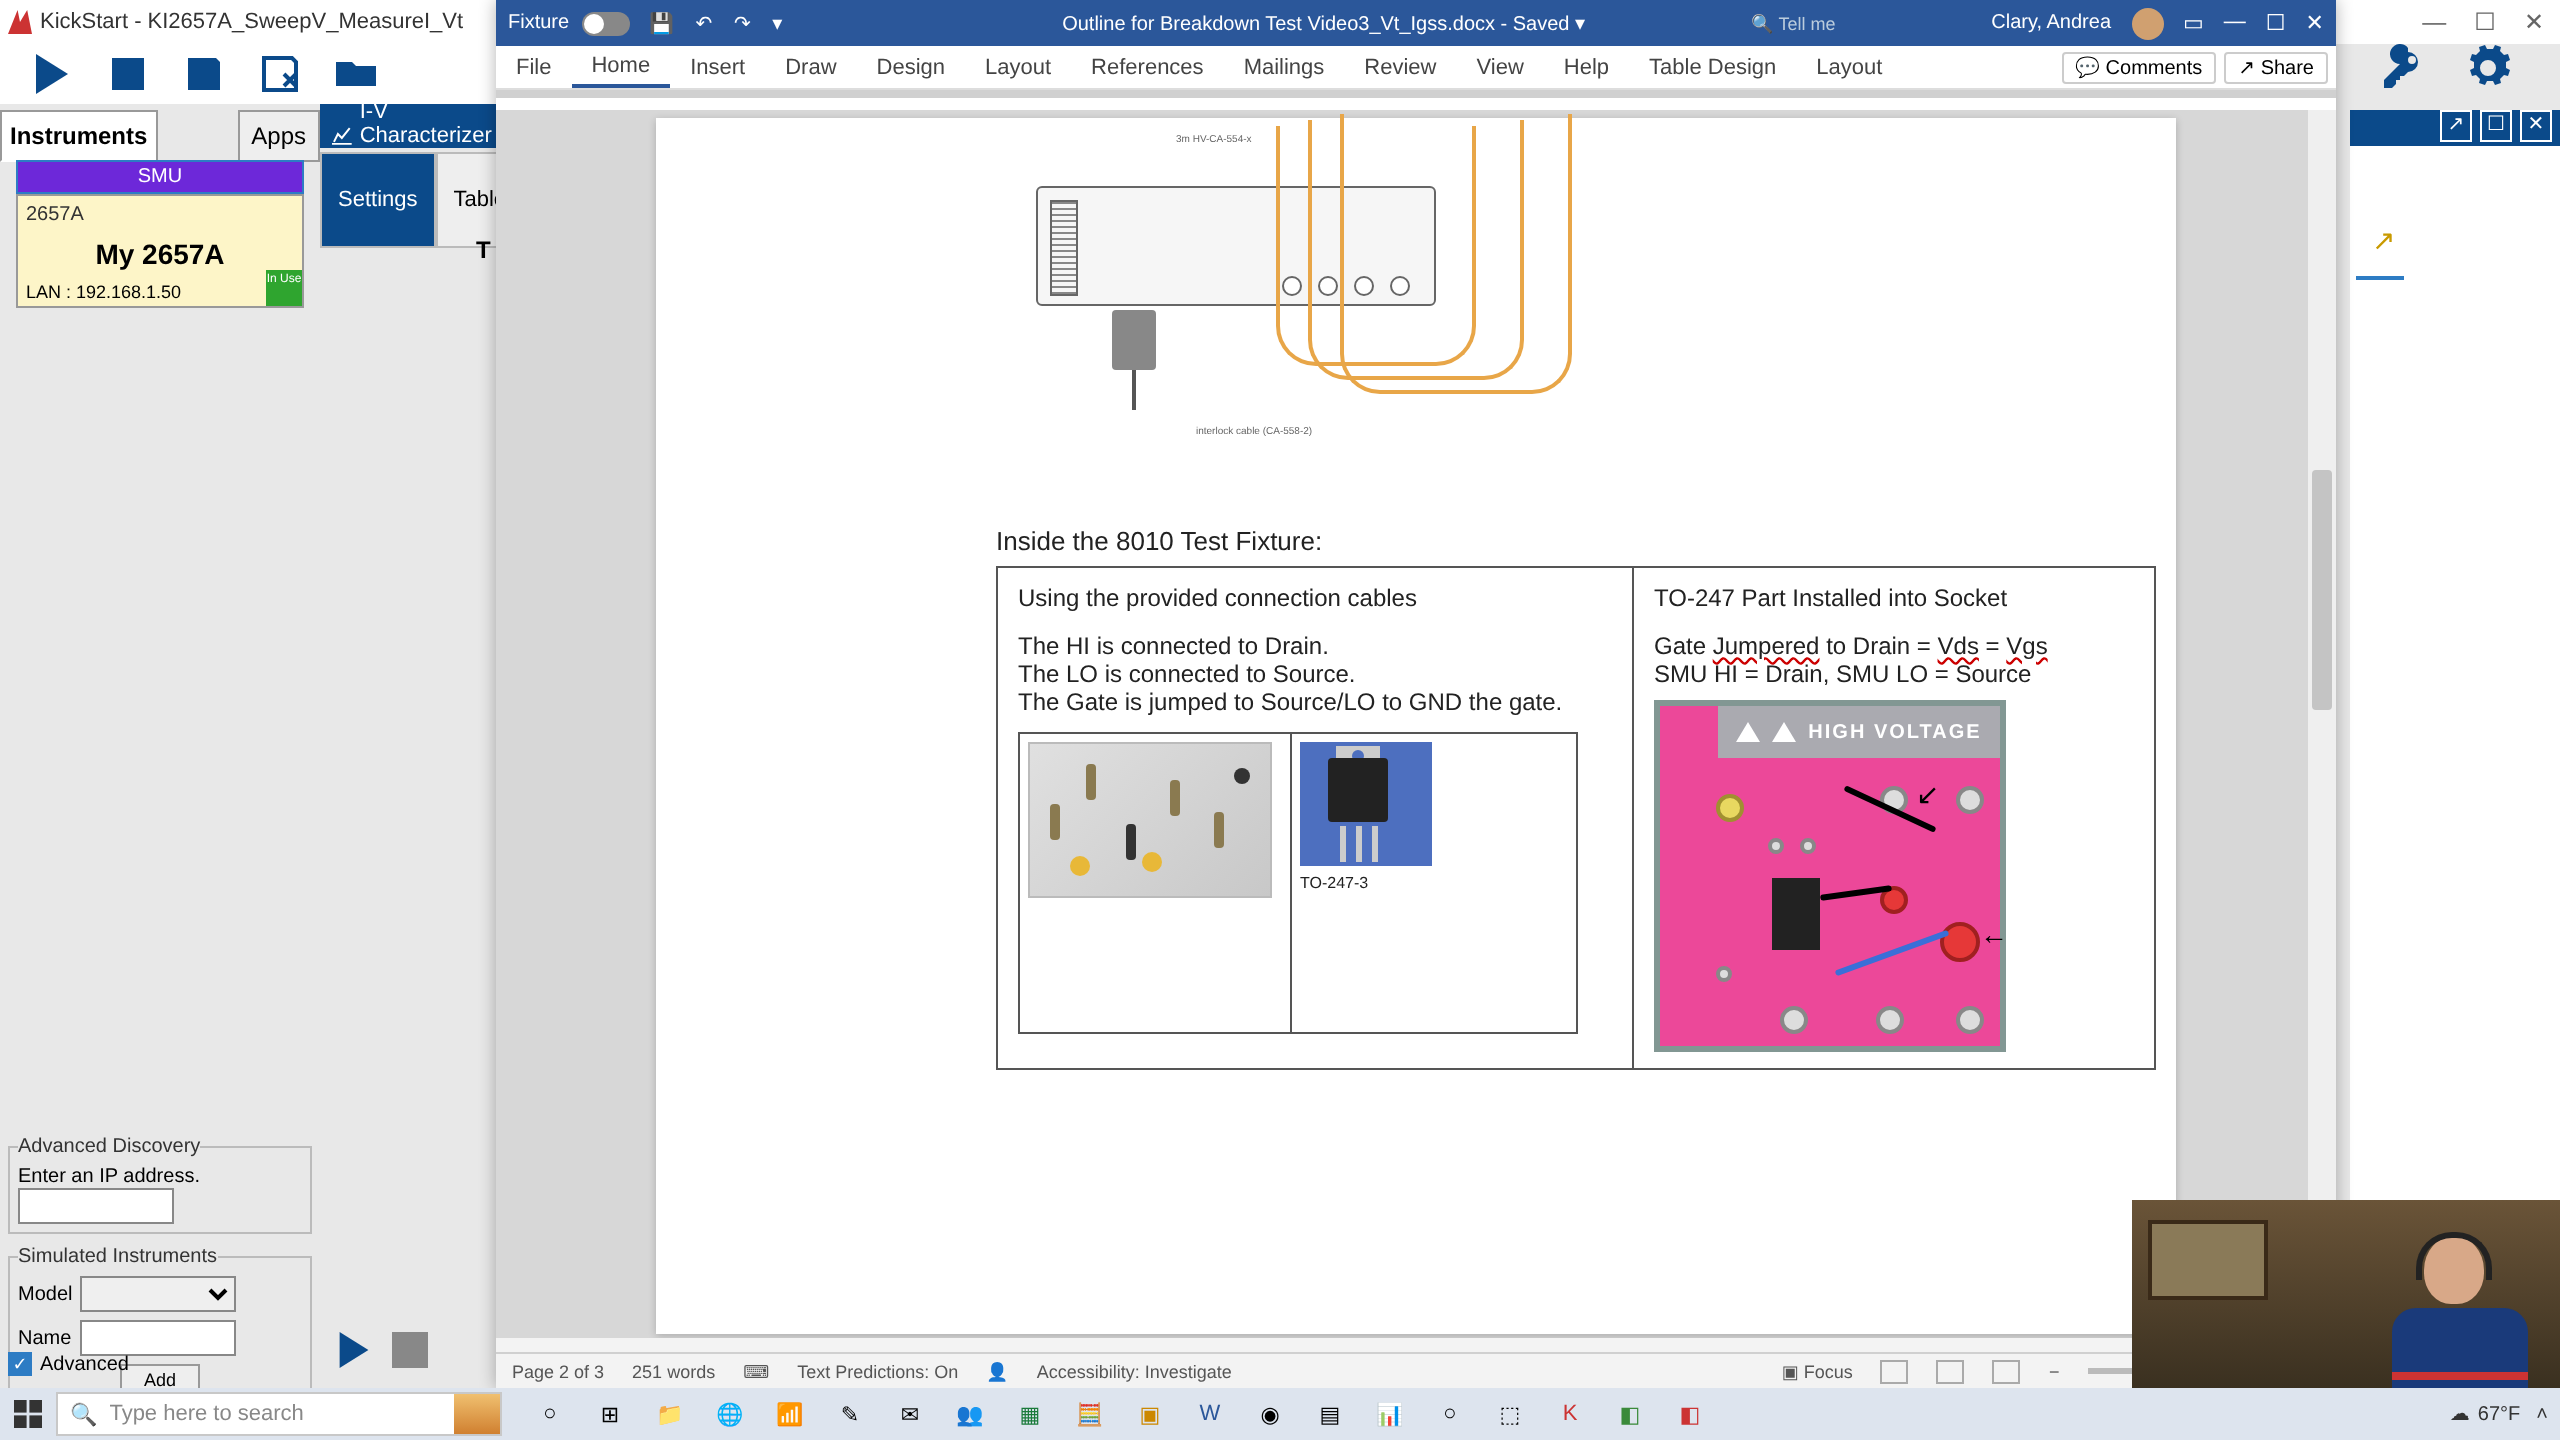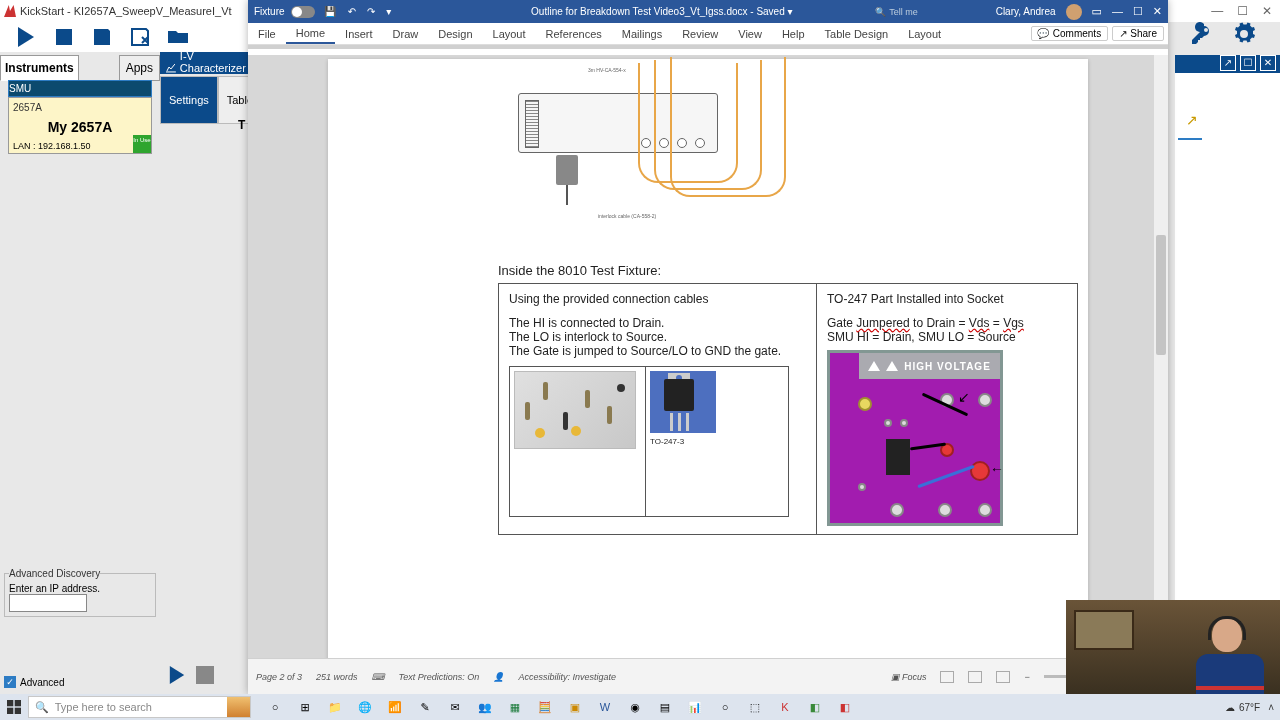--- a/index.html
+++ b/index.html
@@ -13,21 +13,21 @@
 .kickstart-titlebar .winbtns span { cursor: pointer; }
 
 .kickstart-toolbar { position: absolute; left: 0; top: 22px; width: 248px; height: 30px; background: #fff; display: flex; align-items: center; gap: 18px; padding-left: 16px; }
 .kickstart-toolbar svg { width: 20px; height: 20px; fill: #0b4a8a; }
 
 .ks-tabs { position: absolute; left: 0; top: 55px; width: 160px; display: flex; gap: 40px; }
 .ks-tab { flex: 1; padding: 5px 4px; font-size: 12px; text-align: center; border: 1px solid #999; background: #eee; cursor: pointer; }
 .ks-tab.active { background: #fff; border-bottom: 1px solid #fff; font-weight: 600; }
 
 .smu-panel { position: absolute; left: 8px; top: 80px; width: 144px; }
-.smu-head { background: #0c4a6e; color: #fff; font-size: 10px; text-align: left; padding: 2px 0; border: 1px solid #2d7cc4; }
+.smu-head { background: #6d28d9; color: #fff; font-size: 10px; text-align: center; padding: 2px 0; border: 1px solid #2d7cc4; }
 .smu-card { background: #fdf5c8; border: 1px solid #999; padding: 4px 4px 2px 4px; position: relative; }
 .smu-card .mdl { font-size: 10px; color: #333; }
 .smu-card .name { font-size: 14px; font-weight: 700; text-align: center; padding: 6px 0; }
 .smu-card .lan { font-size: 9px; }
 .smu-card .inuse { position: absolute; right: 0; bottom: 0; width: 18px; height: 18px; background: #2fa52f; color: #fff; font-size: 6px; line-height: 7px; text-align: center; padding-top: 2px; }
 
 .adv-disc { position: absolute; left: 4px; top: 528px; width: 152px; font-size: 10px; margin-top: 40px; }
 .adv-disc fieldset { border: 1px solid #bbb; padding: 4px; margin-bottom: 6px; }
 .adv-disc legend { font-size: 10px; color: #333; }
 .adv-disc input[type=text] { width: 78px; height: 18px; border: 1px solid #888; font-size: 10px; }
@@ -108,33 +108,33 @@
 .pcb-img .cap { position: absolute; width: 10px; height: 10px; border-radius: 50%; }
 
 .to247-img { width: 66px; height: 62px; background: #4d6fbf; position: relative; }
 .to247-img .body { position: absolute; left: 14px; top: 8px; width: 30px; height: 32px; background: #222; border-radius: 2px; }
 .to247-img .tab { position: absolute; left: 18px; top: 2px; width: 22px; height: 10px; background: #ccc; }
 .to247-img .hole { position: absolute; left: 26px; top: 4px; width: 6px; height: 6px; border-radius: 50%; background: #4d6fbf; }
 .to247-img .lead { position: absolute; bottom: 2px; width: 3px; height: 18px; background: #ccc; }
 .to247-cap { font-size: 8px; margin-top: 4px; }
 
 
-.hv-board { width: 176px; height: 176px; background: #a21caf; border: 3px solid #829793; position: relative; margin-top: 6px; padding-left: 29px; }
+.hv-board { width: 176px; height: 176px; background: #ec4899; border: 3px solid #829793; position: relative; margin-top: 6px; padding-left: 29px; }
 .hv-board .topbar { height: 26px; background: #aaaab0; color: #fff; font-size: 10px; font-weight: 700; display: flex; align-items: center; justify-content: center; gap: 6px; letter-spacing: 1px; }
 .hv-board .topbar .tri { width: 0; height: 0; border-left: 6px solid transparent; border-right: 6px solid transparent; border-bottom: 10px solid #fff; }
 .hv-board .term { position: absolute; width: 14px; height: 14px; border-radius: 50%; border: 2px solid #888; background: #ddd; }
 .hv-board .term.red { background: #e63838; border-color: #a02020; }
 .hv-board .term.yel { background: #e8d860; border-color: #a09030; }
 .hv-board .chip { position: absolute; left: 56px; top: 86px; width: 24px; height: 36px; background: #222; }
 .hv-board .wire { position: absolute; height: 3px; background: #000; border-radius: 2px; }
 .hv-board .wire.blue { background: #3a6fd8; }
 .hv-board .arrow { position: absolute; font-size: 14px; color: #000; }
 
 
-.word-status { position: absolute; left: 0; bottom: 0; width: 920px; height: 36px; background: #f3f3f3; border-top: 1px solid #d0d0d0; display: flex; align-items: center; font-size: 9px; color: #555; gap: 14px; padding: 0 8px; font-style: italic; }
+.word-status { position: absolute; left: 0; bottom: 0; width: 920px; height: 18px; background: #f3f3f3; border-top: 1px solid #d0d0d0; display: flex; align-items: center; font-size: 9px; color: #555; gap: 14px; padding: 0 8px; }
 .word-status .spacer { flex: 1; }
 .word-status .vbtn { width: 14px; height: 12px; border: 1px solid #aaa; cursor: pointer; }
 .word-status .zoom-slider { width: 60px; height: 3px; background: #bbb; position: relative; }
 .word-status .zoom-slider::after { content: ""; position: absolute; left: 28px; top: -3px; width: 6px; height: 9px; background: #888; }
 
 .word-scrollbar { position: absolute; right: 0; top: 55px; width: 14px; height: 614px; background: #efefef; }
 .word-scrollbar .thumb { position: absolute; left: 2px; top: 180px; width: 10px; height: 120px; background: #c4c4c4; border-radius: 2px; }
 
 
 .webcam { position: absolute; right: 0; bottom: 26px; width: 214px; height: 94px; background: linear-gradient(#6a5438,#3a3020); }
@@ -211,20 +211,32 @@
     <div class="lan">LAN : 192.168.1.50</div>
     <div class="inuse">In Use</div>
   </div>
 </div>
 
 <div class="adv-disc">
   <fieldset>
     <legend>Advanced Discovery</legend>
     <div>Enter an IP address.</div>
     <input type="text" style="">
+  </fieldset>
+  <fieldset>
+    <legend>Simulated Instruments</legend>
+    <div class="row">
+        <span>Model</span>
+        <select></select>
+      </div>
+    <div class="row">
+        <span>Name</span>
+        <input type="text" style="">
+      </div>
+    <button class="addbtn">Add</button>
   </fieldset>
 </div>
 <div class="adv-chk">
   <span class="cb">✓</span>
   <span>Advanced</span>
 </div>
 
 <div class="ks-right-titlebar">
   <svg viewBox="0 0 10 10">
       <path d="M0 9 H10 M1 8 L3 4 L5 6 L9 1" stroke="#fff" fill="none"></path>
@@ -323,21 +335,21 @@
       </div>
 
       <div class="doc-text1">Inside the 8010 Test Fixture:</div>
 
       <table class="doc-table">
         <tbody>
             <tr>
           <td style="width:318px">
             <div class="celltitle">Using the provided connection cables</div>
             <div>The HI is connected to Drain.</div>
-            <div>The LO is interlock to Source.</div>
+            <div>The LO is connected to Source.</div>
             <div>The Gate is jumped to Source/LO to GND the gate.</div>
             <table class="inner-table">
               <tbody>
                     <tr>
                 <td style="width:136px">
                   <div class="pcb-img">
                     <div class="pin" style="left:10px;top:30px"></div>
                     <div class="pin" style="left:28px;top:10px"></div>
                     <div class="pin" style="left:48px;top:40px;background:#333"></div>
                     <div class="pin" style="left:70px;top:18px"></div>

